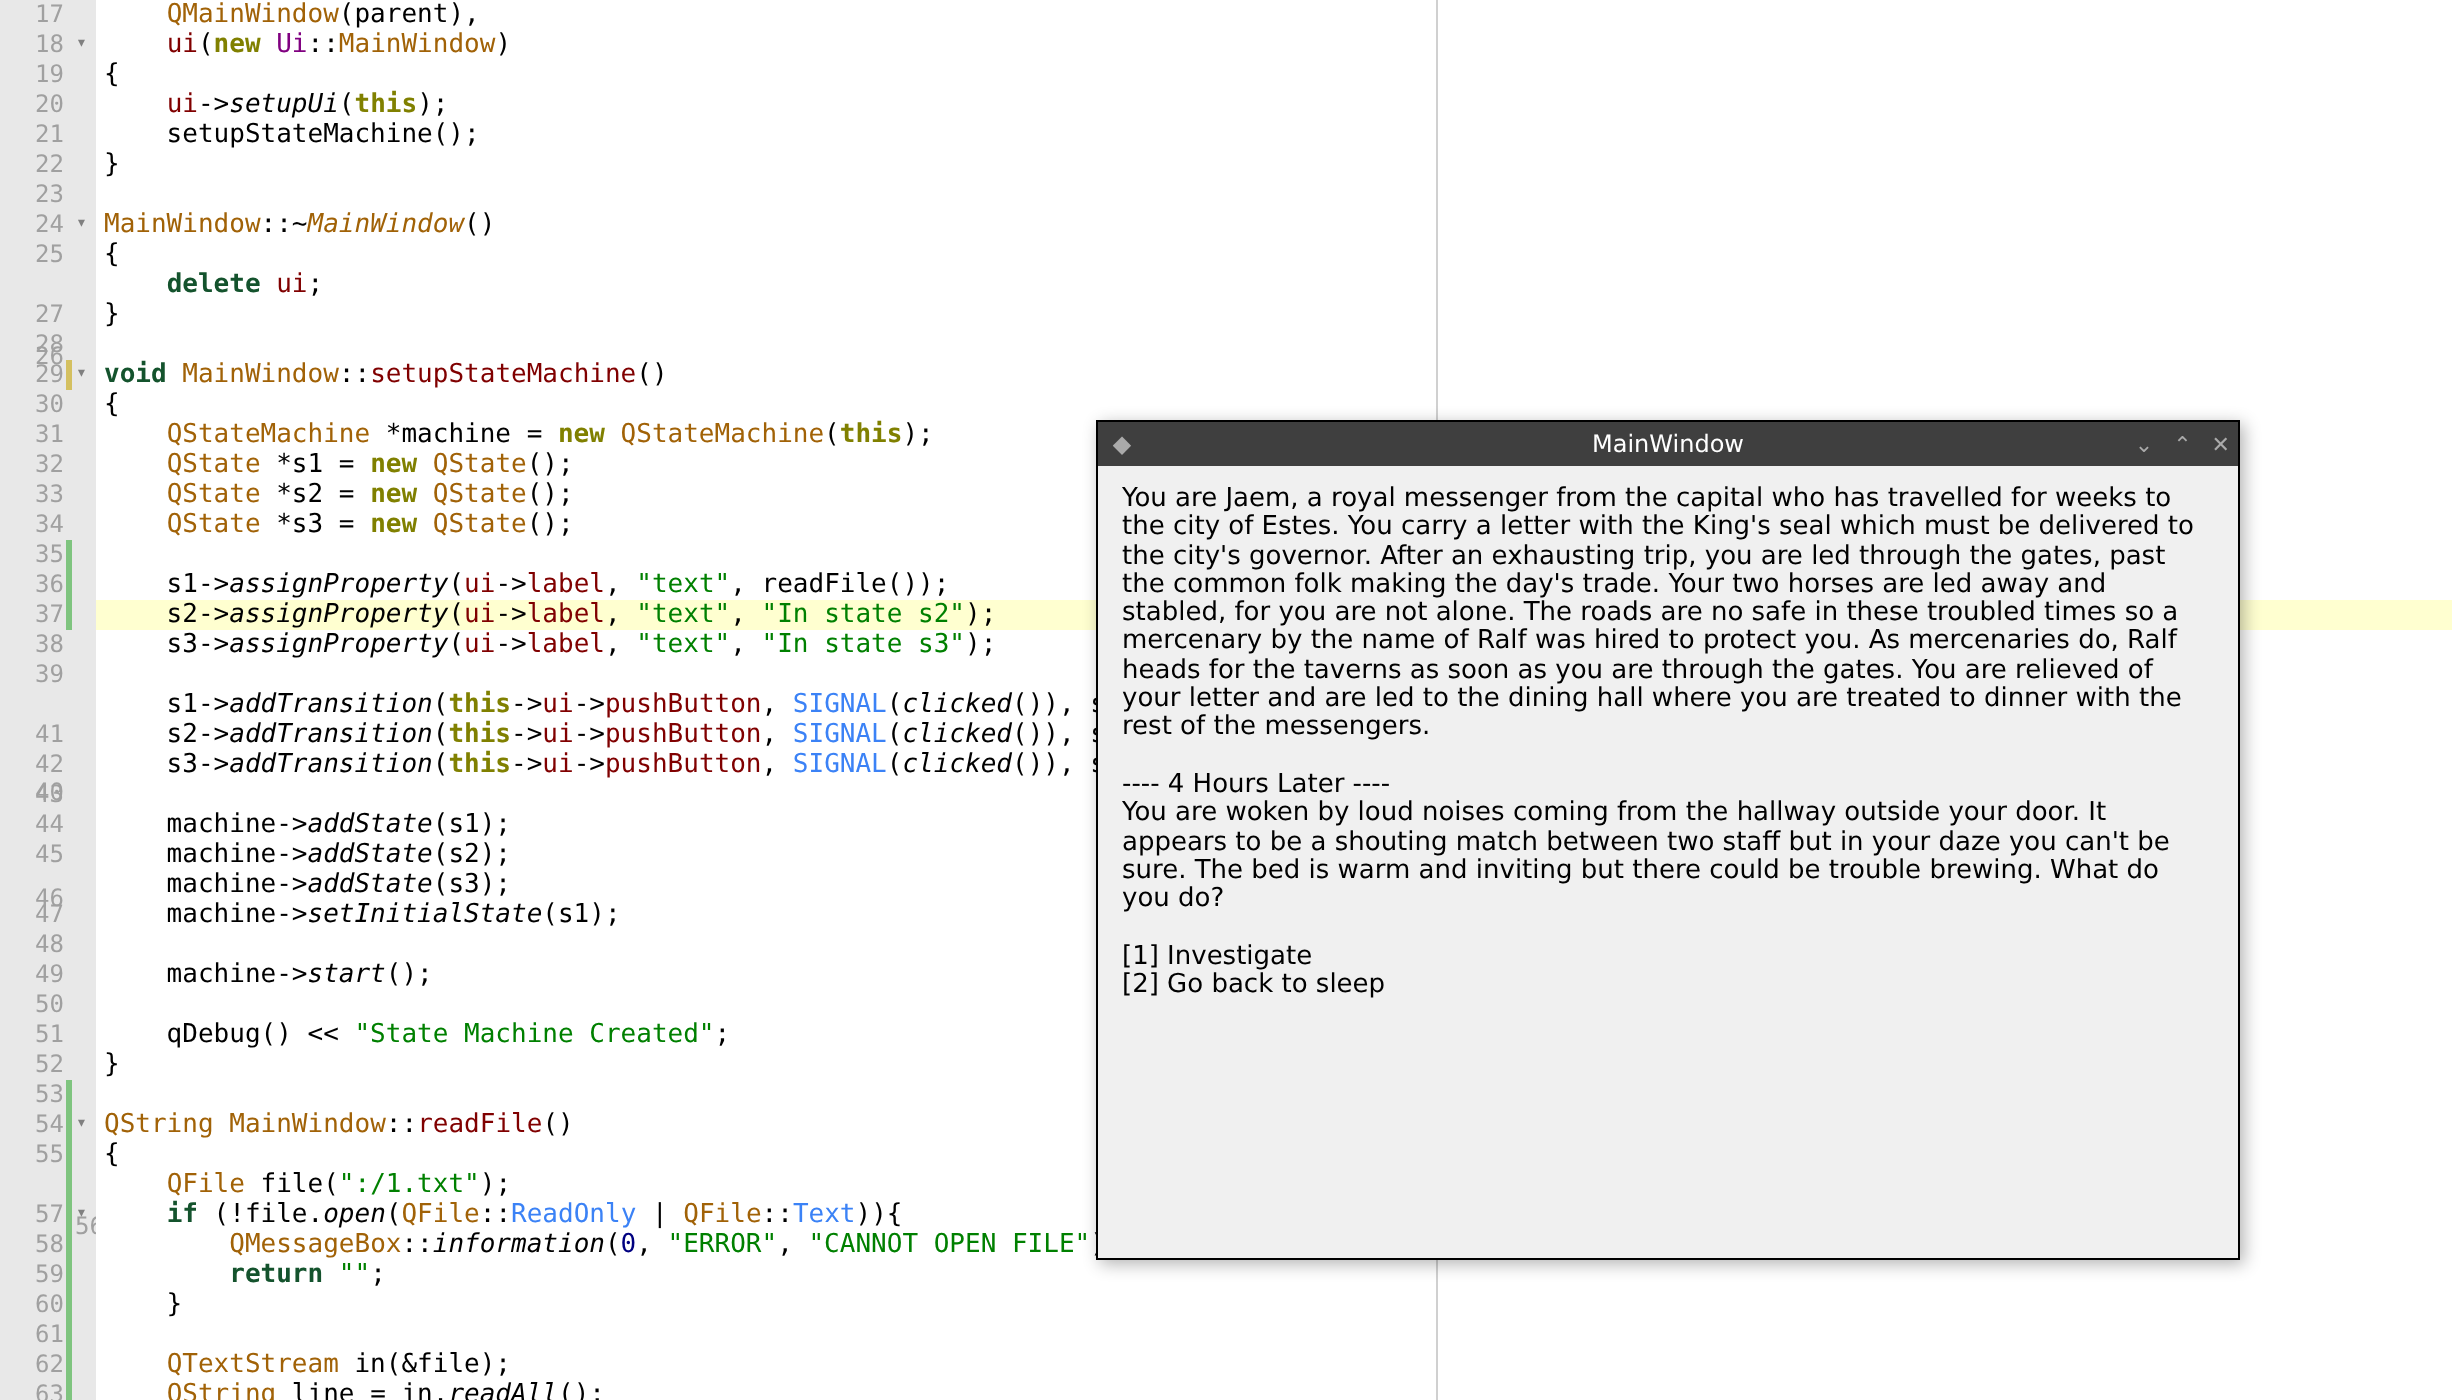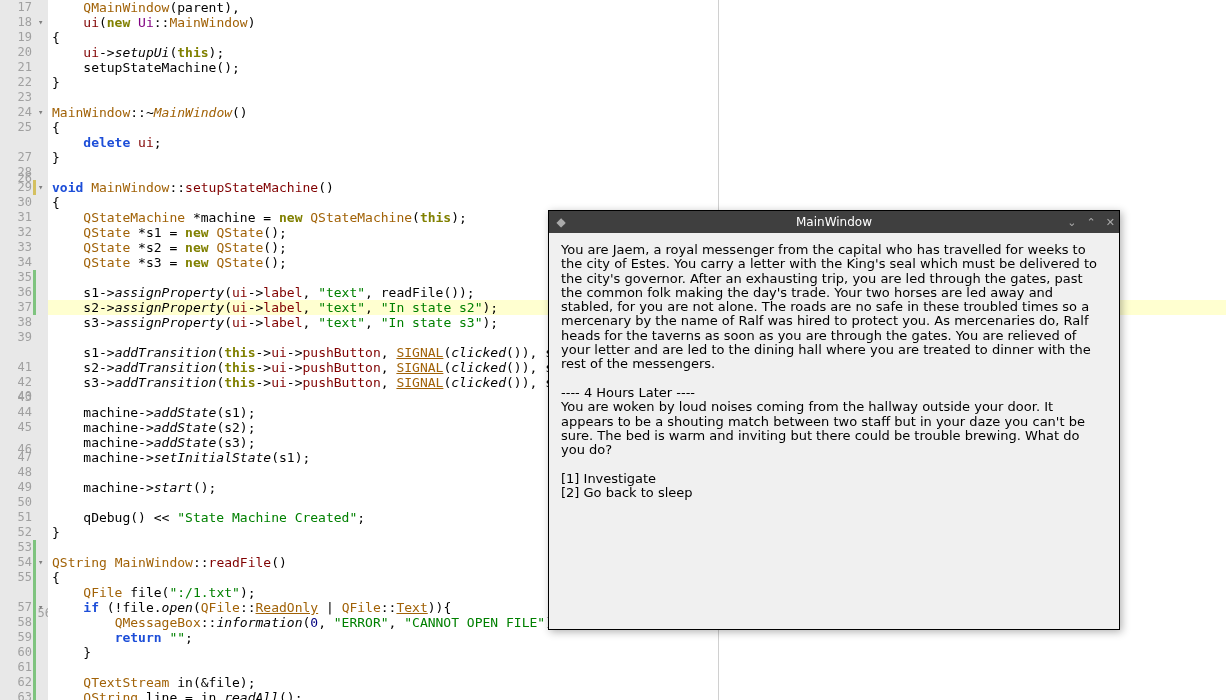--- a/index.html
+++ b/index.html
@@ -8,29 +8,29 @@
 .gutter { position:absolute; left:0; top:0; width:48px; height:700px; background:#e8e8e8; }
 .ln { position:absolute; left:0; width:32px; text-align:right; color:#a0a0a0; font-size:12px; line-height:15px; }
 .fold { position:absolute; left:38px; width:8px; height:8px; color:#808080; font-size:9px; line-height:8px; cursor:pointer; }
 .marker { position:absolute; left:33px; width:3px; background:#7fc47f; }
 .marker.yellow { background:#d4c060; }
 .codearea { position:absolute; left:48px; top:0; width:1178px; height:700px; background:#ffffff; }
 .guide { position:absolute; left:670px; top:0; width:1px; height:700px; background:#d0d0d0; }
 .line { position:absolute; left:4px; height:15px; line-height:15px; white-space:pre; font-size:13px; color:#000; }
 .hl { position:absolute; left:0; width:100%; height:15px; background:#ffffd0; }
 .k-type { color:#a16207; }
-.k-kw { color:#1d4ed8; font-weight:bold; }
+.k-kw { color:#14532d; font-weight:bold; }
 .k-ns { color:#800080; }
 .k-fn { font-style:italic; }
 .k-new { color:#808000; font-weight:bold; }
 .k-this { color:#808000; font-weight:bold; }
 .k-str { color:#008000; }
 .k-num { color:#000080; }
 .k-id { color:#800000; }
-.k-const { color:#a16207;text-decoration:underline; }
+.k-const { color:#3b82f6; }
 .gamewin { position:absolute; left:548px; top:210px; width:572px; height:420px; background:#f0f0f0; border:1px solid #000; box-shadow:2px 2px 8px rgba(0,0,0,0.3); }
 .titlebar { height:22px; background:#3f3f3f; color:#fff; display:flex; align-items:center; position:relative; font-family:"DejaVu Sans",sans-serif; font-size:12px; }
 .titlebar .ticon { width:16px; height:16px; margin-left:4px; display:flex; align-items:center; justify-content:center; color:#aaa; }
 .titlebar .ttitle { position:absolute; left:0; width:100%; text-align:center; pointer-events:none; }
 .titlebar .tbtns { position:absolute; right:2px; display:flex; gap:6px; }
 .titlebar .tbtn { color:#aaa; font-size:11px; cursor:pointer; padding:0 2px; }
 .gamebody { padding:10px 12px; font-family:"DejaVu Sans",sans-serif; font-size:13px; color:#000; line-height:1.1; height:376px; position:relative; }
 .gametext { white-space:pre-wrap; }
 .gamebuttons { position:absolute; bottom:14px; left:12px; display:flex; gap:8px; }
 .gbtn { background:#fcfcfc; border:1px solid #b0b0b0; padding:4px 14px; font-family:"DejaVu Sans",sans-serif; font-size:13px; cursor:pointer; }

